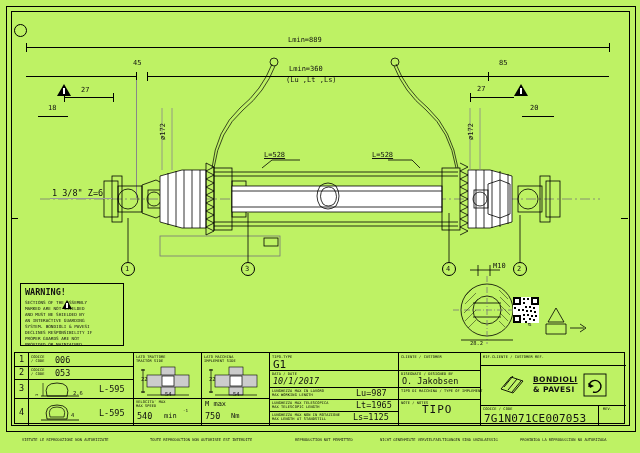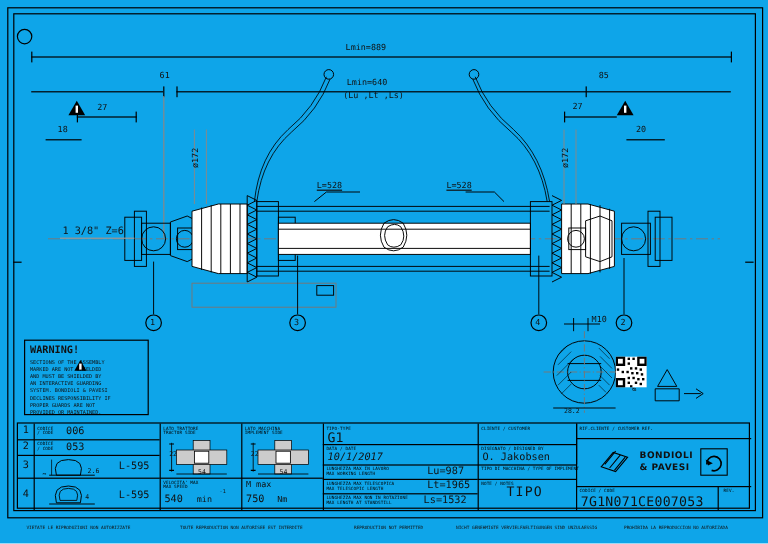--- a/index.html
+++ b/index.html
@@ -1,21 +1,21 @@
 <!DOCTYPE html>
 <html><head>
 <meta charset="utf-8">
 <style>
   html,body{margin:0;padding:0;background:#ffffff;}
   body{
     width:640px;height:453px;position:relative;overflow:hidden;
     font-family:"DejaVu Sans Mono", monospace;
     color:#111;
   }
-  .sheet{position:absolute;inset:0;background:#0ea5e9;}
+  .sheet{position:absolute;inset:0;background:#bef264;}
   
   .frame-outer{position:absolute;left:6px;top:6px;width:628px;height:424px;border:1.3px solid #000;}
   .frame-inner{position:absolute;left:11px;top:11px;width:617px;height:413px;border:1px solid #000;}
   .corner-circle{position:absolute;left:14px;top:24px;width:11px;height:11px;border:1px solid #000;border-radius:50%;}
   .tick-l{position:absolute;left:11px;top:218px;width:7px;height:0;border-top:1px solid #000;}
   .tick-r{position:absolute;left:621px;top:218px;width:7px;height:0;border-top:1px solid #000;}
 
   
   .ln{position:absolute;background:#000;}
   .hln{height:1px;}
@@ -60,26 +60,26 @@
   <div class="tick-r"></div>
 
   <div class="ln hln" style="left:26px;top:47px;width:584px;"></div>
   <div class="ln vln" style="left:26px;top:43px;height:9px;"></div>
   <div class="ln vln" style="left:609px;top:43px;height:9px;"></div>
   <div class="txt" style="left:288px;top:37px;">Lmin=889</div>
 
   <div class="ln hln" style="left:147px;top:76px;width:342px;"></div>
   <div class="ln vln" style="left:147px;top:72px;height:9px;"></div>
   <div class="ln vln" style="left:488px;top:72px;height:9px;"></div>
-  <div class="txt" style="left:289px;top:66px;">Lmin=640</div>
+  <div class="txt" style="left:289px;top:66px;">Lmin=360</div>
   <div class="txt" style="left:286px;top:77px;">(Lu ,Lt ,Ls)</div>
 
   <div class="ln hln" style="left:26px;top:76px;width:110px;"></div>
   <div class="ln vln" style="left:136px;top:72px;height:9px;"></div>
-  <div class="txt" style="left:133px;top:60px;">61</div>
+  <div class="txt" style="left:133px;top:60px;">45</div>
   <div class="ln vln" style="left:136px;top:80px;height:118px;background:#888;"></div>
 
   <div class="ln hln" style="left:64px;top:97px;width:50px;"></div>
   <div class="ln vln" style="left:64px;top:93px;height:9px;"></div>
   <div class="ln vln" style="left:113px;top:93px;height:9px;"></div>
   <div class="txt" style="left:81px;top:87px;">27</div>
   <div class="tri" style="left:57px;top:84px;">
       <div class="bang"></div>
     </div>
 
@@ -382,38 +382,38 @@
     <div class="cap" style="left:257px;top:36px;">LUNGHEZZA MAX IN LAVORO
 MAX WORKING LENGTH</div>
     <div class="txt txt9" style="left:341px;top:36px;">Lu=987</div>
 
     <div class="cap" style="left:257px;top:48px;">LUNGHEZZA MAX TELESCOPICA
 MAX TELESCOPIC LENGTH</div>
     <div class="txt txt9" style="left:341px;top:48px;">Lt=1965</div>
 
     <div class="cap" style="left:257px;top:60px;">LUNGHEZZA MAX NON IN ROTAZIONE
 MAX LENGTH AT STANDSTILL</div>
-    <div class="txt txt9" style="left:338px;top:60px;">Ls=1532</div>
+    <div class="txt txt9" style="left:338px;top:60px;">Ls=1125</div>
 
     <div class="cap" style="left:386px;top:36px;">TIPO DI MACCHINA / TYPE OF IMPLEMENT</div>
     <div class="txt txt11" style="left:407px;top:51px;letter-spacing:1px;">TIPO</div>
 
     <div class="cap" style="left:386px;top:48px;">NOTE / NOTES</div>
     <div class="txt" style="left:386px;top:62px;"></div>
 
     <div class="cap" style="left:468px;top:2px;">RIF.CLIENTE / CUSTOMER REF.</div>
     <div class="txt" style="left:468px;top:6px;"></div>
 
     <svg style="position:absolute;left:480px;top:18px;" width="34" height="28">
       <g fill="none" stroke="#000" stroke-width="0.9">
         <path d="M6 18 L16 6 L28 10 L18 22 Z"></path>
         <path d="M9 16 L18 5 M13 19 L22 8 M17 21 L26 10"></path>
       </g>
     </svg>
-    <div class="logo-txt" style="position:absolute;left:518px;top:22px;">BONDIOLI</div>
+    <div class="logo-txt" style="position:absolute;left:518px;top:22px;text-decoration:underline;">BONDIOLI</div>
     <div class="logo-txt" style="position:absolute;left:518px;top:32px;">&amp; PAVESI</div>
     <svg style="position:absolute;left:568px;top:20px;" width="24" height="24">
       <rect x="1" y="1" width="22" height="22" fill="none" stroke="#000" stroke-width="0.9"></rect>
       <path d="M6 14 a6 6 0 1 1 4 5" fill="none" stroke="#000" stroke-width="1.4"></path>
       <path d="M5 10 L7 15 L11 13 Z" fill="#000"></path>
     </svg>
 
     <div class="cap" style="left:468px;top:54px;">CODICE / CODE</div>
     <div class="txt txt11" style="left:469px;top:60px;letter-spacing:0.2px;">7G1N071CE007053</div>
 

